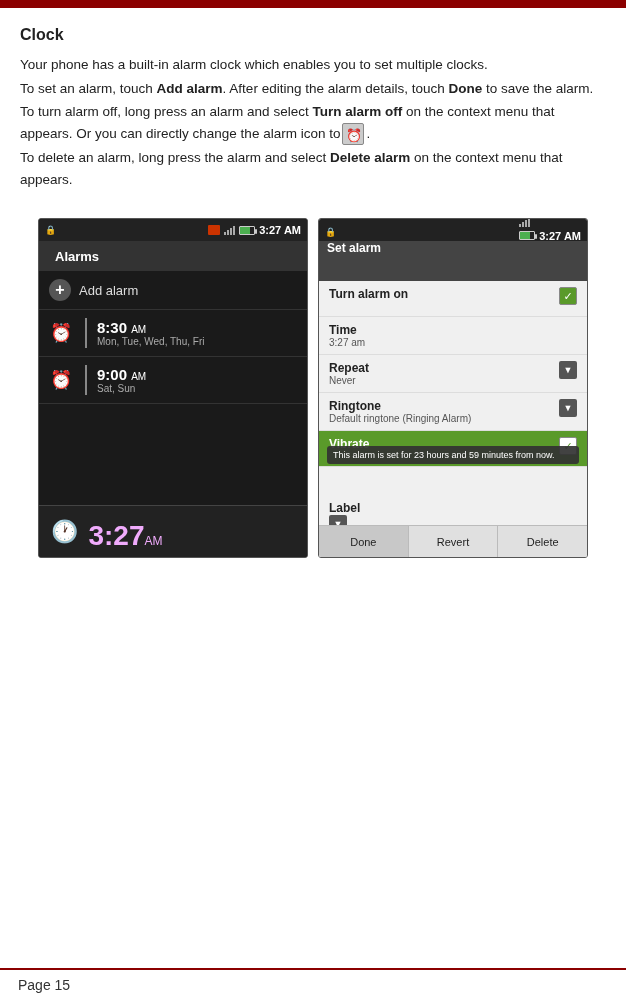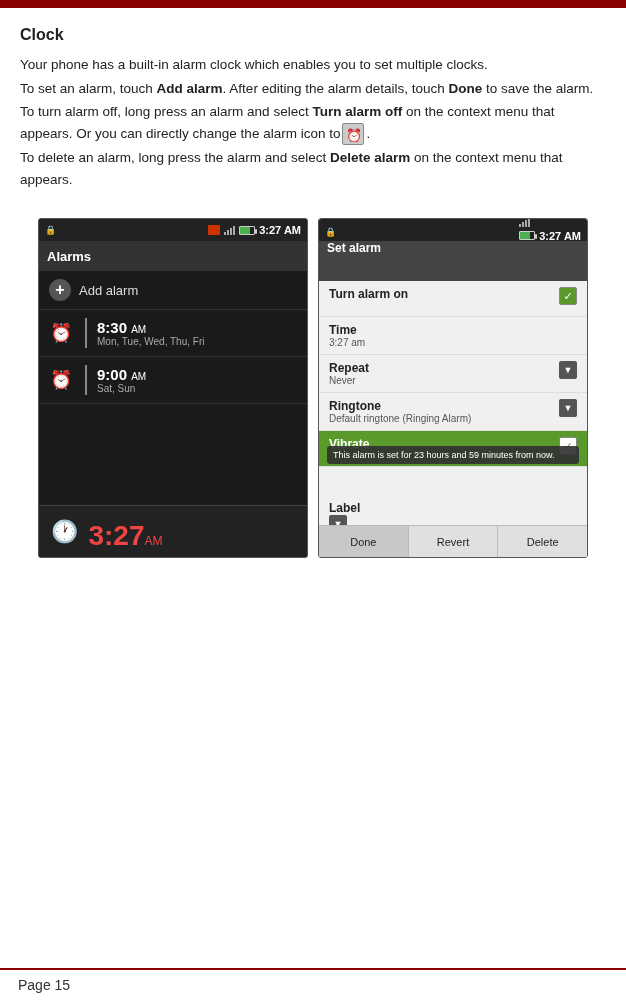--- a/index.html
+++ b/index.html
@@ -133,21 +133,21 @@
       font-size: 11px;
       color: #fff;
       font-weight: bold;
     }
 
     .app-header {
       background: #333;
       height: 30px;
       display: flex;
       align-items: center;
-      padding: 0 8px;
+      padding: 0 16px;
       flex-shrink: 0;
     }
 
     .app-header-title {
       color: #fff;
       font-size: 13px;
       font-weight: bold;
     }
 
     .alarm-list {
@@ -239,21 +239,21 @@
       border-top: 1px solid #444;
       flex-shrink: 0;
     }
 
     .clock-icon-large {
       font-size: 22px;
       color: #ccc;
     }
 
     .current-time-large {
-      color: #ef4444;
+      color: #f0abfc;
       font-size: 28px;
       font-weight: bold;
       margin-top: 8px;
     }
 
     .current-time-large .ampm-small {
       font-size: 12px;
       font-weight: normal;
     }
 

